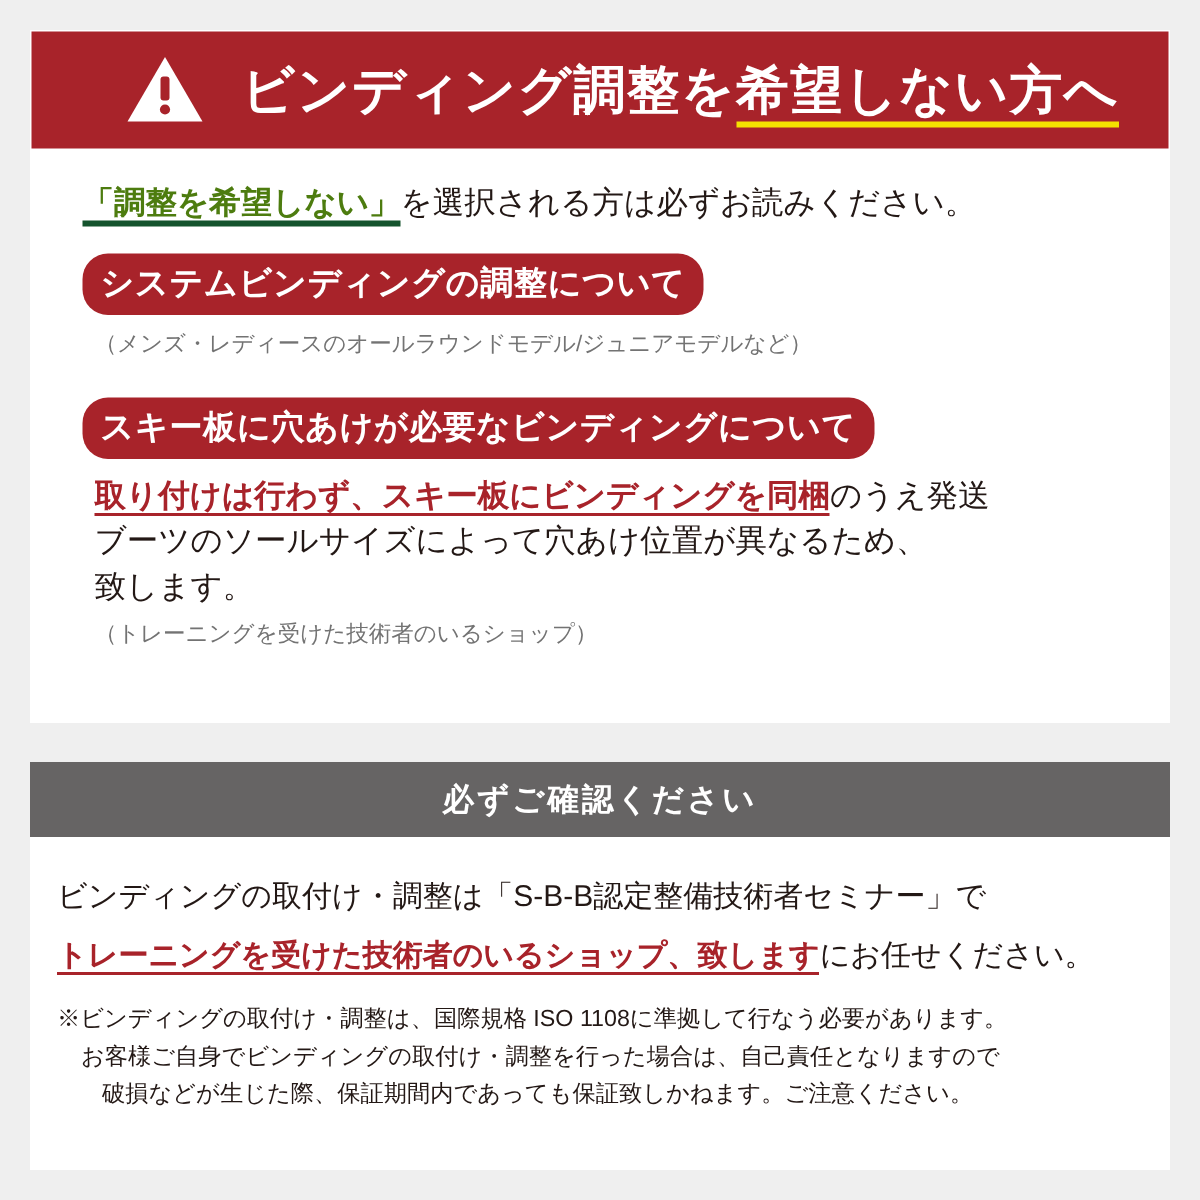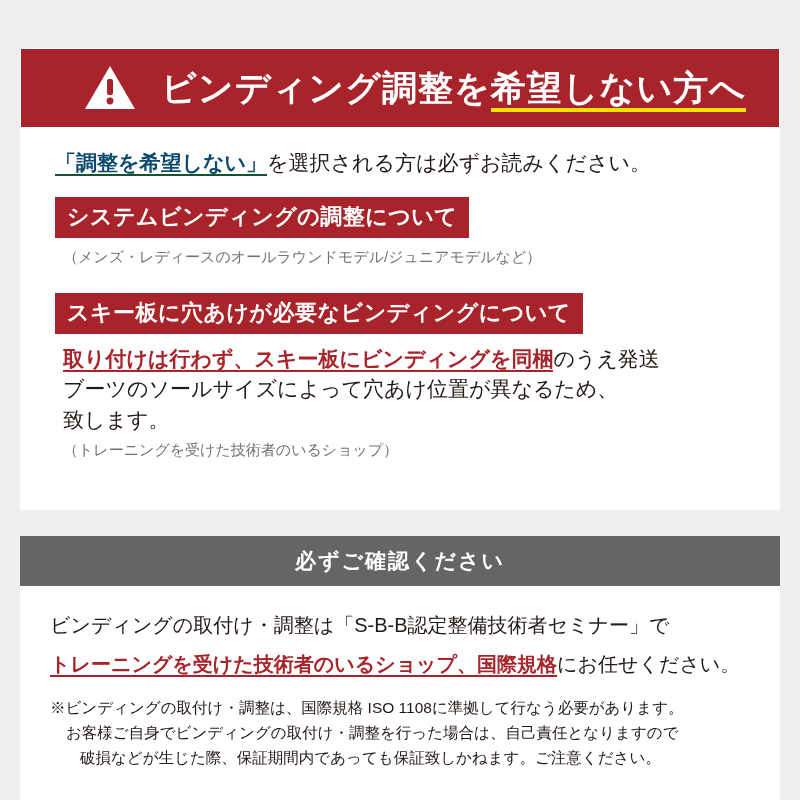--- a/index.html
+++ b/index.html
@@ -12,21 +12,20 @@
     background: #ffffff;
     font-family: "Liberation Sans", sans-serif;
     color: #231815;
     overflow: hidden;
   }
   .page {
     position: relative;
     width: 800px;
     height: 648px;
     box-sizing: border-box;
-    margin-top: 28px;
   }
 
   
   .panel-top {
     position: absolute;
     left: 20px;
     top: 20px;
     width: 760px;
     height: 462px;
     background: #ffffff;
@@ -69,34 +68,35 @@
     padding: 22px 34px 0 34px;
   }
 
   .lead {
     font-size: 21px;
     color: #231815;
     margin-bottom: 20px;
     white-space: nowrap;
   }
   .lead .u-red {
-    color: #0c4a6e;
-    font-weight: bold;
-    border-bottom: 2px solid #14532d;
+    color: #4d7c0f;
+    font-weight: bold;
+    border-bottom: 4px solid #14532d;
   }
 
   .sec-head {
     display: inline-block;
     background: #a8232a;
     color: #ffffff;
     font-size: 22px;
     font-weight: bold;
     padding: 5px 12px 6px 12px;
     letter-spacing: 0.5px;
     margin-bottom: 10px;
+    border-radius: 17px;
   }
   .sec-body {
     font-size: 21px;
     line-height: 1.45;
     margin: 0 0 6px 8px;
   }
   .sec-note {
     font-size: 15px;
     color: #737373;
     margin: 0 0 0 8px;
@@ -124,21 +124,21 @@
     background: #666464;
     color: #ffffff;
     font-size: 21px;
     font-weight: bold;
     display: flex;
     align-items: center;
     justify-content: center;
     letter-spacing: 2px;
   }
   .bottom-body {
-    padding: 26px 30px 0 30px;
+    padding: 26px 30px 0 18px;
   }
   .b-line1 {
     font-size: 20px;
     margin-bottom: 12px;
     white-space: nowrap;
   }
   .b-line2 {
     font-size: 20px;
     margin-bottom: 18px;
     white-space: nowrap;
@@ -190,21 +190,21 @@
 
     </div>
   </div>
 
   <div class="panel-bottom">
 
     <div class="grey-bar">必ずご確認ください</div>
 
     <div class="bottom-body">
       <div class="b-line1">ビンディングの取付け・調整は「S-B-B認定整備技術者セミナー」で</div>
-      <div class="b-line2"><span class="u-red-b">トレーニングを受けた技術者のいるショップ、国際規格</span><span>にお任せください。</span></div>
+      <div class="b-line2"><span class="u-red-b">トレーニングを受けた技術者のいるショップ、致します</span><span>にお任せください。</span></div>
       <div class="fine">
         <span>※ビンディングの取付け・調整は、国際規格 ISO 1108に準拠して行なう必要があります。</span>
         <span class="indent1">お客様ご自身でビンディングの取付け・調整を行った場合は、自己責任となりますので</span>
         <span class="indent2">破損などが生じた際、保証期間内であっても保証致しかねます。ご注意ください。</span>
       </div>
     </div>
   </div>
 
 </div>
 

